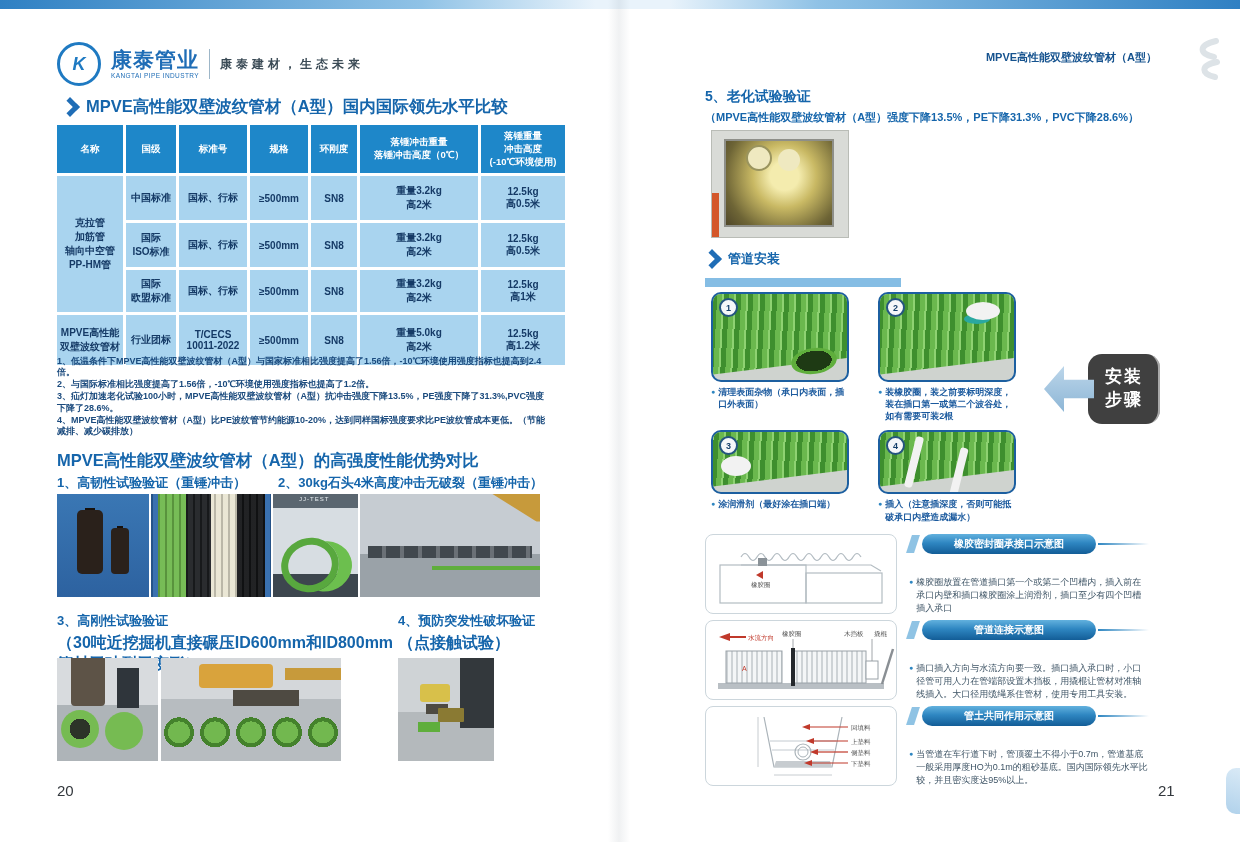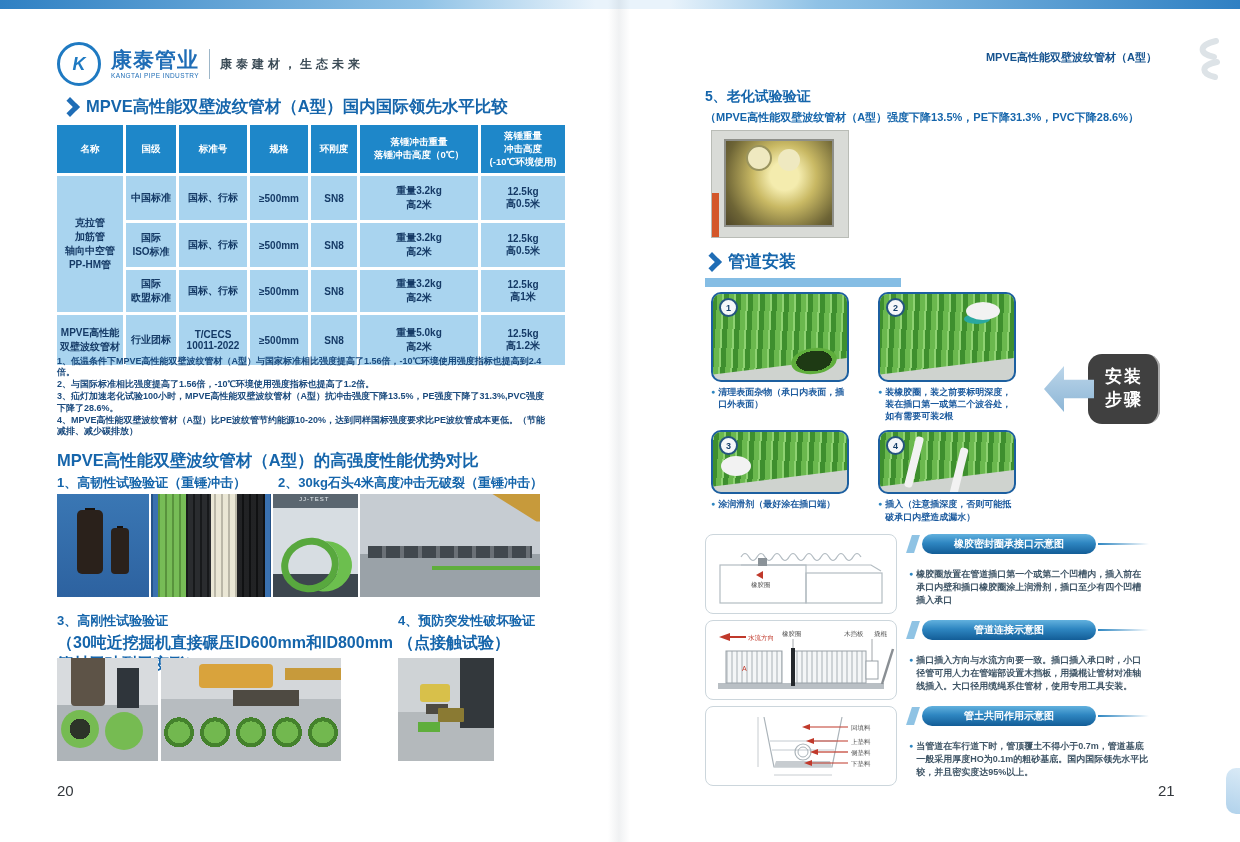--- a/index.html
+++ b/index.html
@@ -98,21 +98,21 @@
   .sec5{position:absolute;top:88px;left:0;font-size:14px;font-weight:bold;color:#1565ab;}
   .sec5-sub{font-size:11px;margin-top:4px;font-weight:bold;}
   .oven{position:absolute;top:130px;left:6px;width:136px;height:106px;background:#d9dbd7;border:1px solid #b9bcb6;}
   .oven::before{content:"";position:absolute;left:12px;top:8px;right:14px;bottom:10px;
     background:radial-gradient(circle at 55% 42%,#f4ecae 0 18%,#c9b964 40%,#6e6536 75%,#4a4227 100%);
     box-shadow:inset 0 0 0 2px #8e8f89;}
   .oven::after{content:"";position:absolute;left:34px;top:14px;width:22px;height:22px;border-radius:50%;
     background:#efe9c0;border:2px solid #9a945e;box-shadow:30px 2px 0 -2px #efe9c0, -26px 40px 0 30px rgba(212,87,42,.0);}
   .oven .edge{position:absolute;left:0;bottom:0;width:7px;height:44px;background:#d4572a;}
 
-  .sec-install{top:250px;left:0;font-size:17px;}
+  .sec-install{top:250px;left:0;font-size:13px;}
   .install-bar{position:absolute;top:278px;left:0;width:196px;height:9px;background:#85bde4;}
 
   .steps{position:absolute;top:292px;left:6px;display:grid;grid-template-columns:138px 138px;column-gap:29px;row-gap:8px;}
   .step-card{position:relative;}
   .step-photo{position:relative;border:2px solid #1c5fa0;border-radius:10px;overflow:hidden;background:#cfd3cf;}
   .h-tall{height:86px;}
   .h-short{height:60px;}
   .pipe-fill{position:absolute;inset:-12px -8px 14px -8px;transform:rotate(-7deg);
     background:repeating-linear-gradient(100deg,#3e8f2e 0 5px,#6ab84e 5px 10px,#8ed272 10px 12px);}
   .pipe-mouth{position:absolute;right:10px;bottom:6px;width:46px;height:26px;border-radius:50%;
@@ -136,21 +136,21 @@
   .diagrams{position:absolute;top:534px;left:0;width:452px;}
   .diag-row{display:flex;margin-bottom:6px;height:80px;}
   .diag-box{width:190px;height:78px;border:1px solid #ccd6dc;border-radius:8px;background:#fff;flex:0 0 auto;}
   .diag-info{margin-left:12px;width:240px;}
   .pill-row{display:flex;align-items:center;height:20px;}
   .pill-wedge{width:8px;height:18px;background:#8fc3e4;transform:skewX(-18deg);margin-right:5px;flex:0 0 auto;}
   .pill{height:20px;min-width:150px;padding:0 12px;border-radius:10px;color:#fff;font-size:10px;font-weight:bold;
     display:flex;align-items:center;justify-content:center;flex:0 0 auto;
     background:linear-gradient(180deg,#62b1de 0%,#2e86c1 45%,#135d97 100%);}
   .pill-line{flex:1;height:2px;background:linear-gradient(90deg,#2e86c1,rgba(46,134,193,0));margin-left:2px;}
-  .diag-text{margin:14px 0 0 0;font-size:9px;line-height:1.45;color:#3f5566;font-weight:bold;display:flex;justify-content:space-between;}
+  .diag-text{margin:22px 0 0 0;font-size:9px;line-height:1.45;color:#3f5566;font-weight:normal;display:flex;justify-content:space-between;}
 
   svg text{font-family:"Liberation Sans",sans-serif;}
 </style>
 </head>
 <body>
 
 <div class="canvas">
   <div class="top-band"></div>
   <div class="fold"></div>
   <div class="corner-curl"></div>

